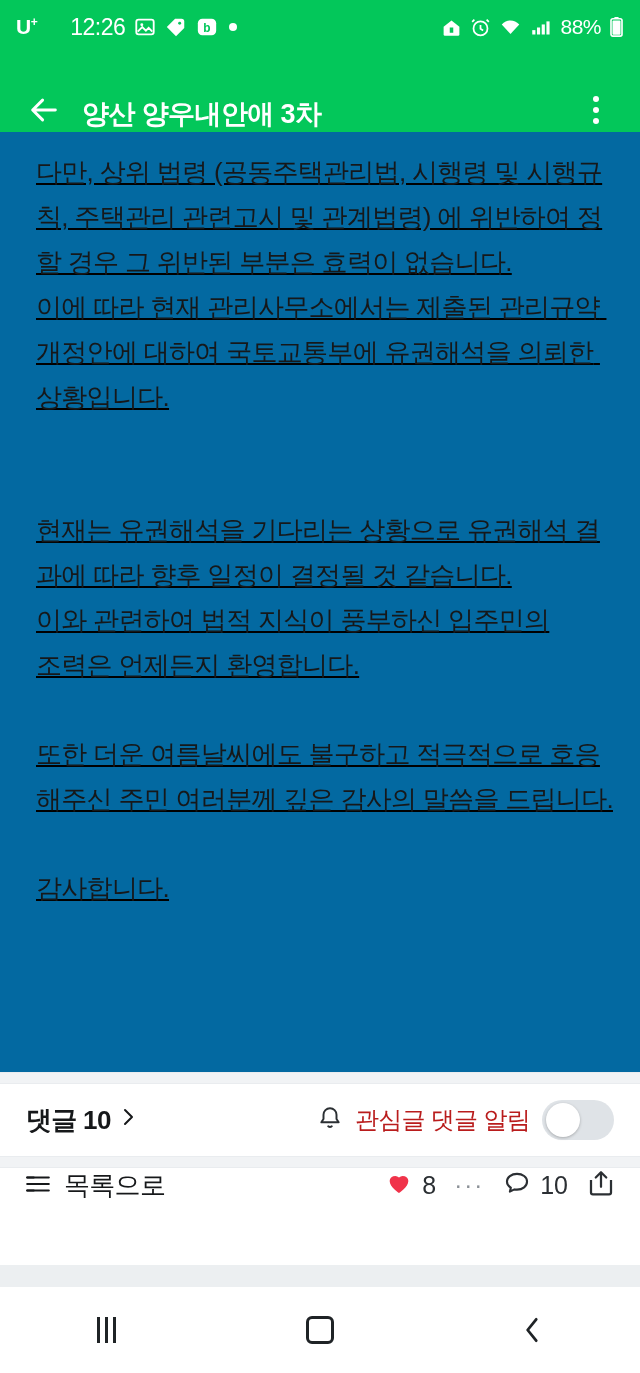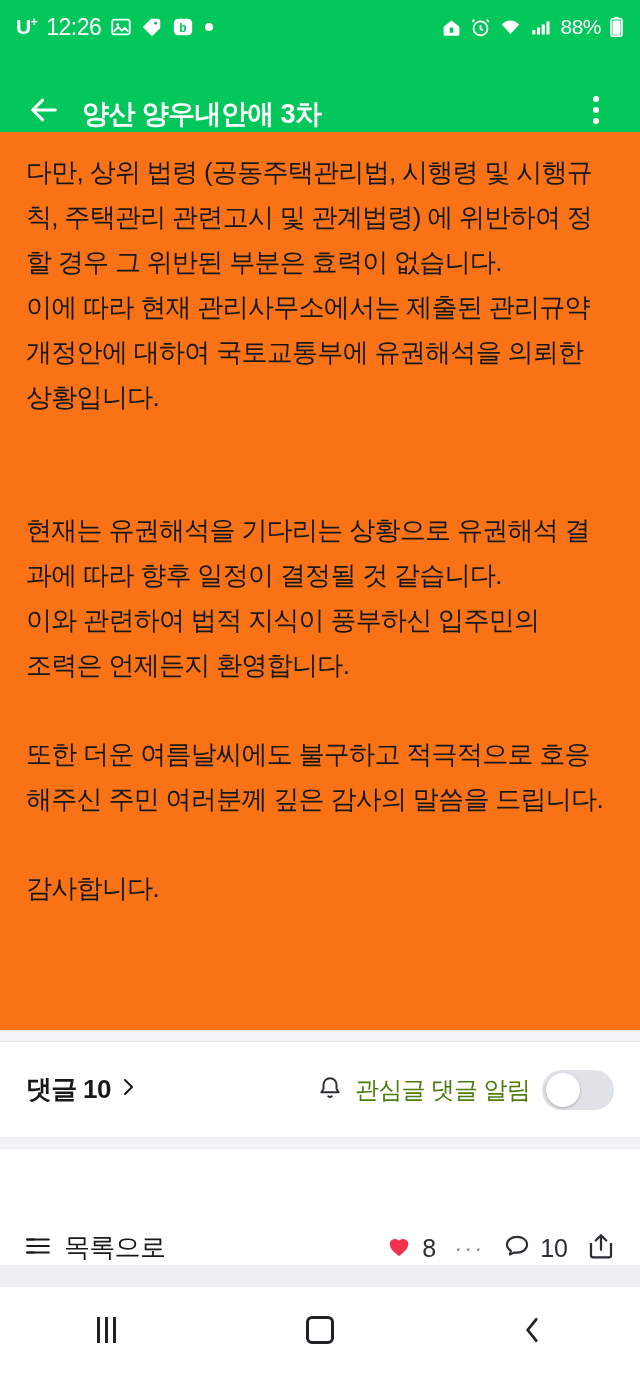--- a/index.html
+++ b/index.html
@@ -26,21 +26,21 @@
     color: #ffffff;
     display: flex;
     align-items: center;
     padding: 0 16px;
     flex: none;
     font-size: 22px;
   }
   .sb-left { display: flex; align-items: center; gap: 9px; }
   .carrier { font-size: 21px; font-weight: 700; letter-spacing: -0.5px; position: relative; }
   .carrier sup { font-size: 12px; vertical-align: super; }
-  .clock { font-size: 23px; font-weight: 400; letter-spacing: -0.5px; }
+  .clock { font-size: 23px; font-weight: 400; letter-spacing: -0.5px; margin-left: 24px; }
   .sb-icon { display: inline-flex; align-items: center; justify-content: center; }
   .sb-right { margin-left: auto; display: flex; gap: 8px; }
   .batt-txt { font-size: 21px; letter-spacing: -0.5px; }
 
   
   .appbar {
     height: 78px;
     background: #03C75A;
     display: flex;
     align-items: flex-end;
@@ -62,69 +62,70 @@
   .appbar .more {
     width: 44px; height: 44px;
     display: flex; flex-direction: column; align-items: center; justify-content: center; gap: 5px;
   }
   .appbar .more i { width: 6px; height: 6px; border-radius: 50%; background: #fff; display: block; }
 
   
   .content {
     flex: 1;
     overflow: hidden;
-    padding: 18px 26px 0 26px;
-    background: #f97316;
+    padding: 18px 26px 0 36px;
+    background: #0369a1;
     position: relative;
+    text-decoration: underline;
   }
   .para {
     font-size: 26px;
     line-height: 45px;
     color: #16181a;
     letter-spacing: -0.7px;
     white-space: pre-wrap;
     word-break: break-all;
   }
   .gap { height: 44px; }
 
   
   .band { height: 12px; background: #f1f3f5; border-top: 1px solid #e9ecef; border-bottom: 1px solid #e9ecef; flex: none; }
 
   
   .comments-row {
-    height: 95px;
+    height: 72px;
     display: flex;
     align-items: center;
     padding: 0 26px;
     flex: none;
     background: #fff;
   }
   .comments-left { display: flex; align-items: center; gap: 10px; }
   .comments-left .lbl { font-size: 26px; font-weight: 700; color: #16181a; letter-spacing: -0.7px; }
   .comments-left .chev { color: #16181a; font-size: 22px; }
   .comments-right { margin-left: auto; display: flex; align-items: center; gap: 12px; }
-  .comments-right .alert-lbl { font-size: 24px; color: #4d7c0f; letter-spacing: -0.7px; }
+  .comments-right .alert-lbl { font-size: 24px; color: #b91c1c; letter-spacing: -0.7px; }
   .toggle {
     width: 72px; height: 40px; border-radius: 20px;
     background: #dfe3e7;
     position: relative;
     flex: none;
   }
   .toggle .knob {
     position: absolute; top: 3px; left: 4px;
     width: 34px; height: 34px; border-radius: 50%;
     background: #ffffff;
     box-shadow: 0 1px 3px rgba(0,0,0,.25);
   }
 
   
   .actionbar {
-    height: 116px;
-    display: flex;
-    align-items: flex-end;
+    height: 97px;
+    display: flex;
+    align-items: flex-start;
     padding: 0 24px;
     flex: none;
     background: #fff;
   }
   .list-btn { display: flex; align-items: center; gap: 12px; }
   .list-btn .lbl { font-size: 26px; color: #16181a; letter-spacing: -0.7px; }
   .act-right { margin-left: auto; display: flex; align-items: center; gap: 18px; }
   .act { display: flex; align-items: center; gap: 8px; }
   .act .num { font-size: 25px; color: #2b2f33; }
   .dots { color: #8a9096; font-size: 24px; letter-spacing: 2px; }

